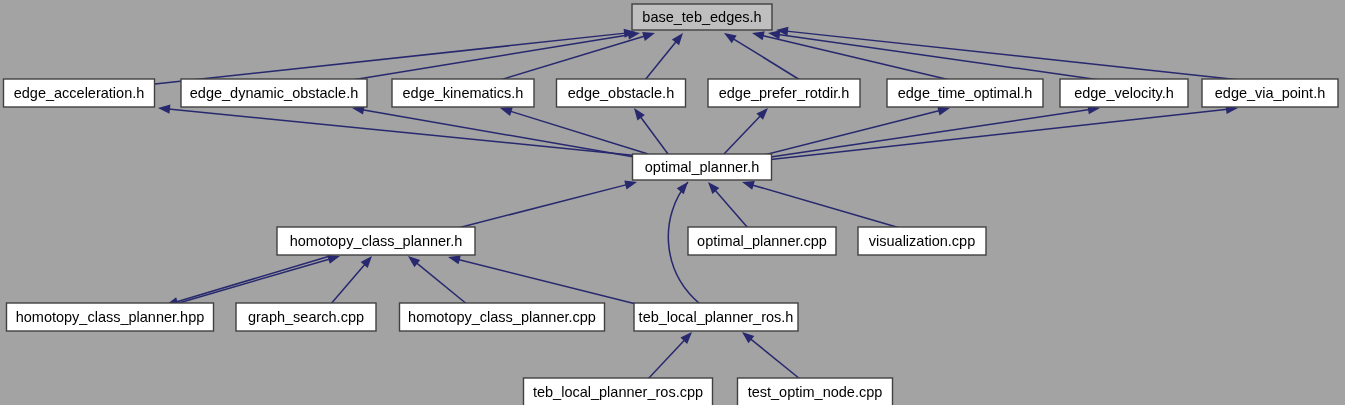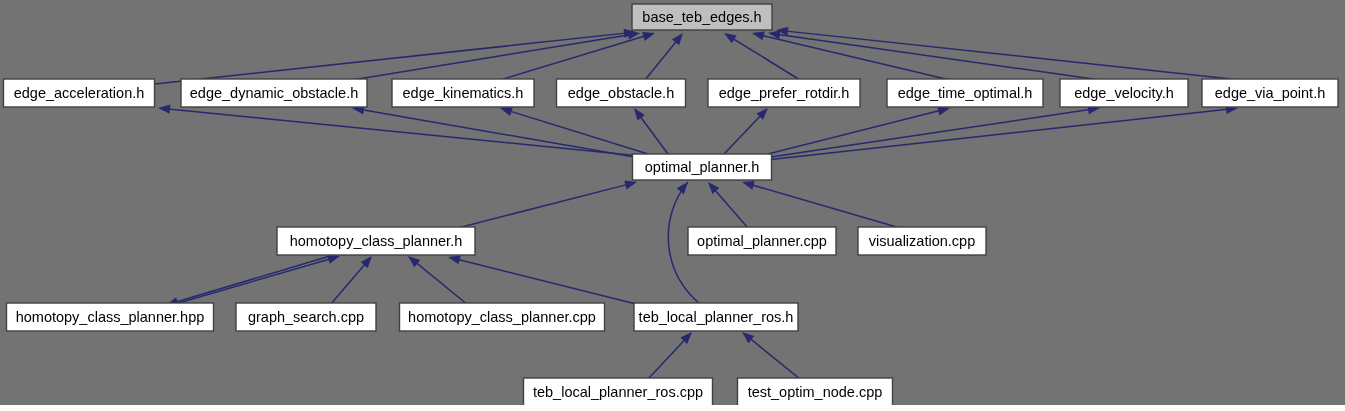--- a/index.html
+++ b/index.html
@@ -7,21 +7,21 @@
     padding: 0;
     background: #ffffff;
   }
   body {
     font-family: "Liberation Sans", sans-serif;
   }
   #graph-wrap {
     position: relative;
     width: 1345px;
     height: 405px;
-    background: #737373;
+    background: #a3a3a3;
     overflow: hidden;
   }
   svg#graph {
     position: absolute;
     left: 0;
     top: 0;
     width: 1345px;
     height: 411px;
     display: block;
   }

